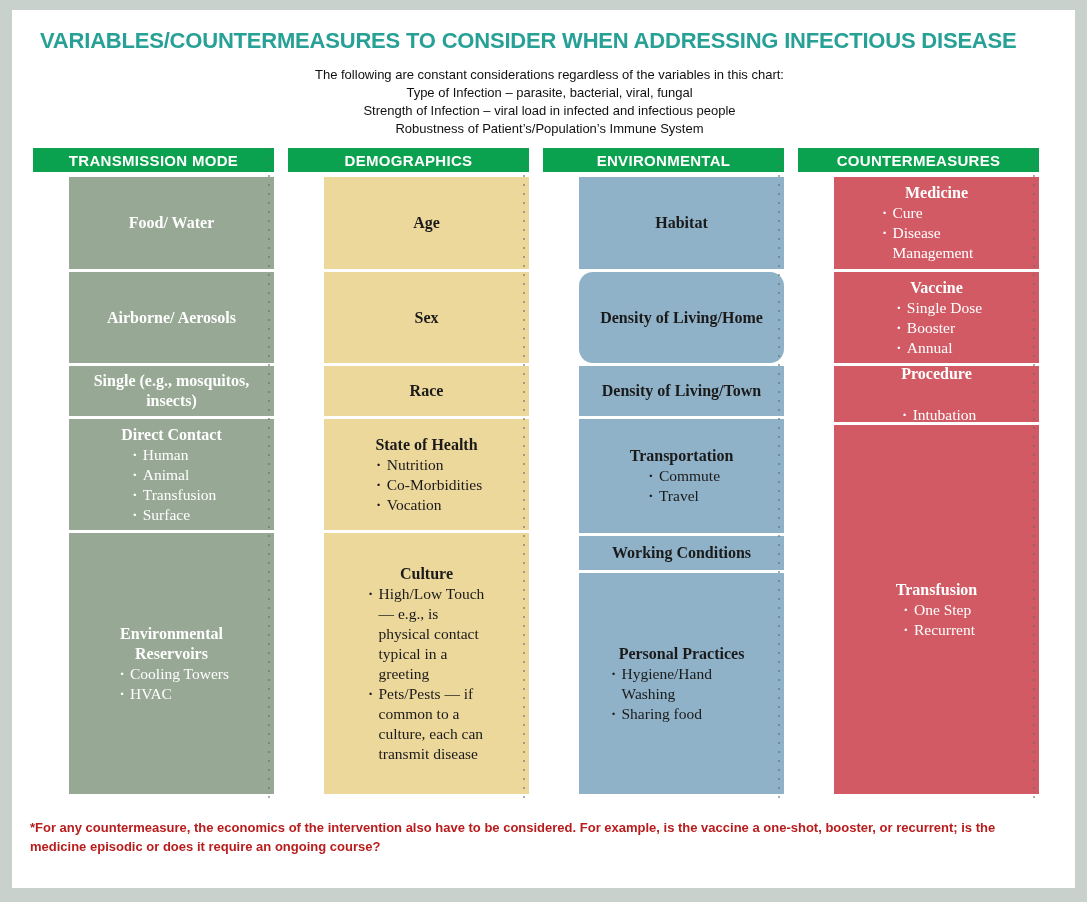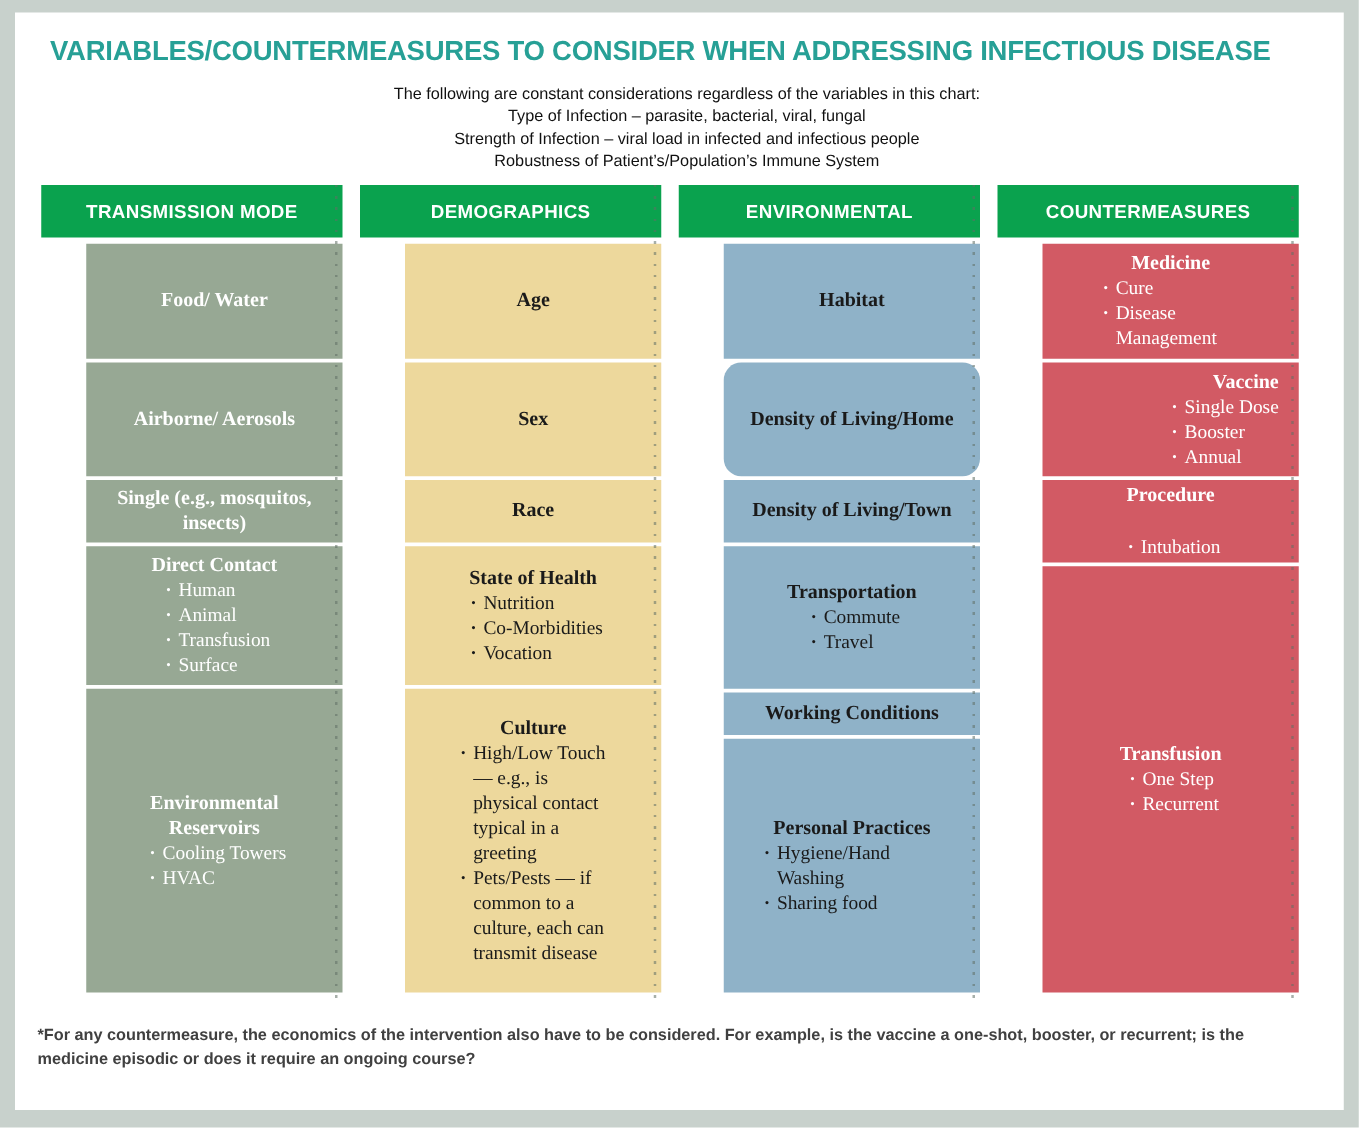--- a/index.html
+++ b/index.html
@@ -29,21 +29,21 @@
     width:241px;height:646px;position:relative;
     display:flex;flex-direction:column;
   }
   .dotline{
     position:absolute;top:0;right:4px;width:2px;height:calc(100% + 9px);
     background:repeating-linear-gradient(to bottom,
       rgba(95,110,100,0.55) 0 2px, transparent 2px 9px);
     pointer-events:none;
   }
   .col-header{
-    height:42px;margin-bottom:5px;flex:0 0 auto;
+    height:24px;margin-bottom:5px;flex:0 0 auto;
     display:flex;align-items:center;justify-content:center;
     background:var(--header_green,#0aa24e);
     color:#ffffff;font-size:15px;font-weight:bold;letter-spacing:0.3px;
   }
   .cell{
     flex:0 0 auto;margin-bottom:3px;
     display:flex;flex-direction:column;align-items:center;justify-content:center;
     text-align:center;padding:4px 16px;box-sizing:border-box;
     font-family:"Liberation Serif", serif;
     margin-left:36px;
@@ -52,21 +52,21 @@
   .theme-sage .cell{background:var(--sage,#97a894);color:#ffffff;}
   .theme-tan  .cell{background:var(--tan,#edd89c);color:#1a1a1a;}
   .theme-blue .cell{background:var(--blue,#8fb2c8);color:#1a1a1a;}
   .theme-red  .cell{background:var(--red,#d25a64);color:#ffffff;}
   .cell-title{font-size:16px;font-weight:bold;line-height:20px;}
   .list{display:inline-block;text-align:left;}
   .li{display:grid;grid-template-columns:16px 1fr;font-size:15.5px;line-height:20px;}
   .dot{font-weight:bold;text-align:center;}
   .footnote{
     position:absolute;left:18px;right:36px;top:808px;
-    font-size:13px;line-height:19px;font-weight:bold;color:#404040;
+    font-size:13px;line-height:19px;font-weight:bold;color:#b91c1c;
   }
 </style>
 </head>
 <body style="--title_teal: #27a096; --header_green: #0aa24e; --sage: #97a894; --tan: #edd89c; --blue: #8fb2c8; --red: #d25a64; --frame_gray: #c8d1cc;">
 
 <div class="frame">
   <div class="title">VARIABLES/COUNTERMEASURES TO CONSIDER WHEN ADDRESSING INFECTIOUS DISEASE</div>
   <div class="intro">
     <div>The following are constant considerations regardless of the variables in this chart:</div>
     <div>Type of Infection – parasite, bacterial, viral, fungal</div>
@@ -214,38 +214,38 @@
             <div class="li">
               <span class="dot">·</span>
               <span>Cure</span>
             </div>
             <div class="li">
               <span class="dot">·</span>
               <span>Disease Management</span>
             </div>
           </div>
         </div>
-        <div class="cell" style="height: 91px; align-items: flex-end;">
+        <div class="cell" style="height: 91px;">
           <div class="cell-title">Vaccine</div>
           <div class="list">
             <div class="li">
               <span class="dot">·</span>
               <span>Single Dose</span>
             </div>
             <div class="li">
               <span class="dot">·</span>
               <span>Booster</span>
             </div>
             <div class="li">
               <span class="dot">·</span>
               <span>Annual</span>
             </div>
           </div>
         </div>
-        <div class="cell" style="height: 66px; gap: 21px;">
+        <div class="cell" style="height: 56px; gap: 21px;">
           <div class="cell-title">Procedure</div>
           <div class="list">
             <div class="li">
               <span class="dot">·</span>
               <span>Intubation</span>
             </div>
           </div>
         </div>
         <div class="cell grow">
           <div class="cell-title">Transfusion</div>

